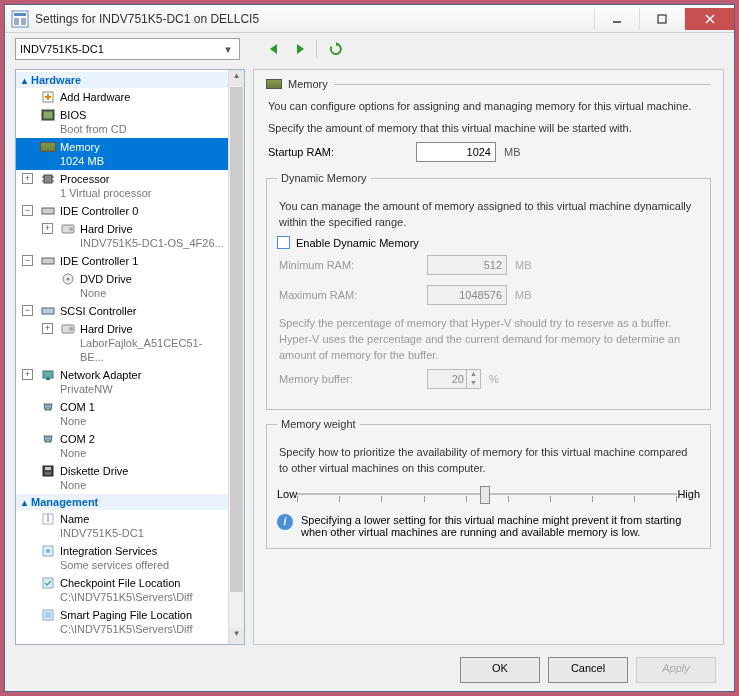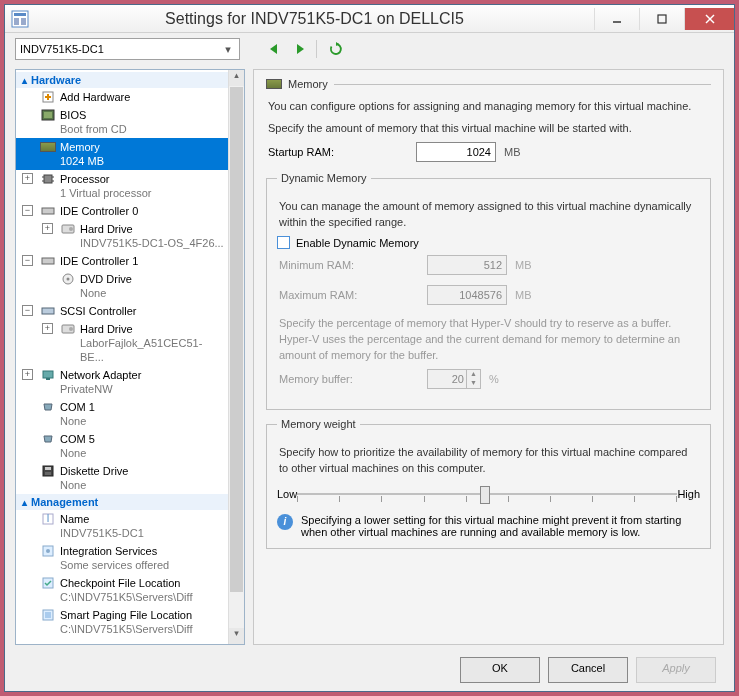--- a/index.html
+++ b/index.html
@@ -1,20 +1,20 @@
 <!DOCTYPE html>
 <html><head>
 <meta charset="utf-8">
 <style>
   * { box-sizing: border-box; font-family: "Segoe UI", Tahoma, sans-serif; font-size: 11px; }
   body { margin: 0; background: #c05c72; padding: 4px; width: 739px; height: 696px; }
   .window { width: 731px; height: 688px; background: #f0f0f0; border: 1px solid #4a6a8a; display: flex; flex-direction: column; }
   .titlebar { height: 28px; background: linear-gradient(#fdfdfd,#f0f0f0); display: flex; align-items: center; border-bottom: 1px solid #d0d0d0; }
   .titlebar-icon { width: 18px; height: 18px; margin: 0 6px; }
-  .titlebar-title { flex: 1; text-align: center; color: #333; font-size: 16px; }
+  .titlebar-title { flex: 1; color: #333; font-size: 12px; }
   .titlebar-btns { display: flex; }
   .tbtn { width: 45px; height: 22px; display:flex; align-items:center; justify-content:center; border-left:1px solid #ddd; }
   .tbtn.close { background:#c75050; color:#fff; width:50px; }
   .toolbar { height: 32px; display:flex; align-items:center; padding: 4px 10px; gap:6px; background:#f0f0f0; }
   .combo { width: 225px; height: 22px; border:1px solid #a0a0a0; background:#fff; display:flex; align-items:center; padding:0 4px; justify-content:space-between; }
   .combo-arrow { width:14px; text-align:center; color:#555; }
   .nav-arrow { width:20px; height:20px; display:flex; align-items:center; justify-content:center; }
   .body-area { flex:1; display:flex; padding: 4px 10px 4px 10px; gap:8px; overflow:hidden; }
   .left-panel { width: 230px; border:1px solid #9db3c8; background:#fff; display:flex; flex-direction:column; }
   .tree { flex:1; overflow-y:auto; padding:2px 0; }
@@ -266,21 +266,21 @@
           <span class="lbl">COM 1</span>
           <span class="sub-lbl">None</span>
         </div>
 
         <div class="tree-item main">
           <div class="item-icon">
                 <svg width="14" height="14">
                   <path d="M3 4 L11 4 L10 10 L4 10 Z" fill="#8ab" stroke="#567"></path>
                 </svg>
               </div>
-          <span class="lbl">COM 5</span>
+          <span class="lbl">COM 2</span>
           <span class="sub-lbl">None</span>
         </div>
 
         <div class="tree-item main">
           <div class="item-icon">
                 <svg width="14" height="14">
                   <rect x="2" y="2" width="10" height="10" fill="#444" stroke="#222"></rect>
                   <rect x="4" y="3" width="6" height="3" fill="#ccc"></rect>
                   <rect x="4" y="8" width="6" height="3" fill="#666"></rect>
                 </svg>

